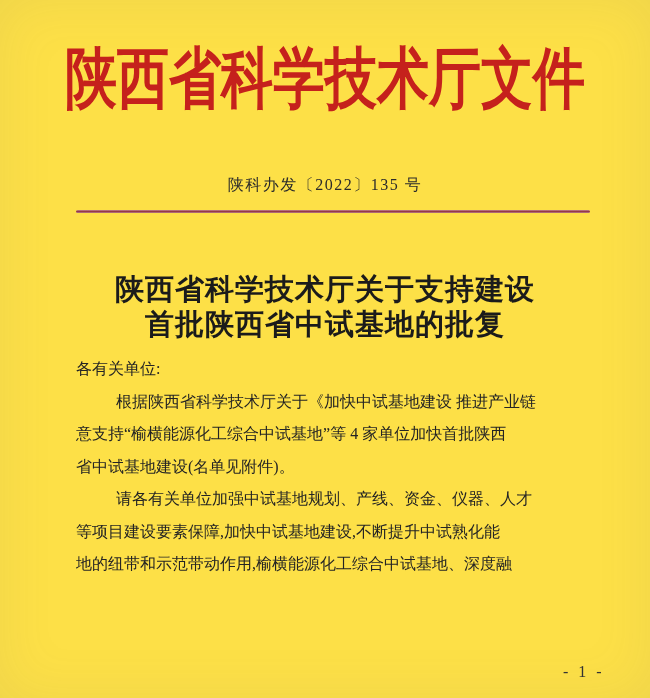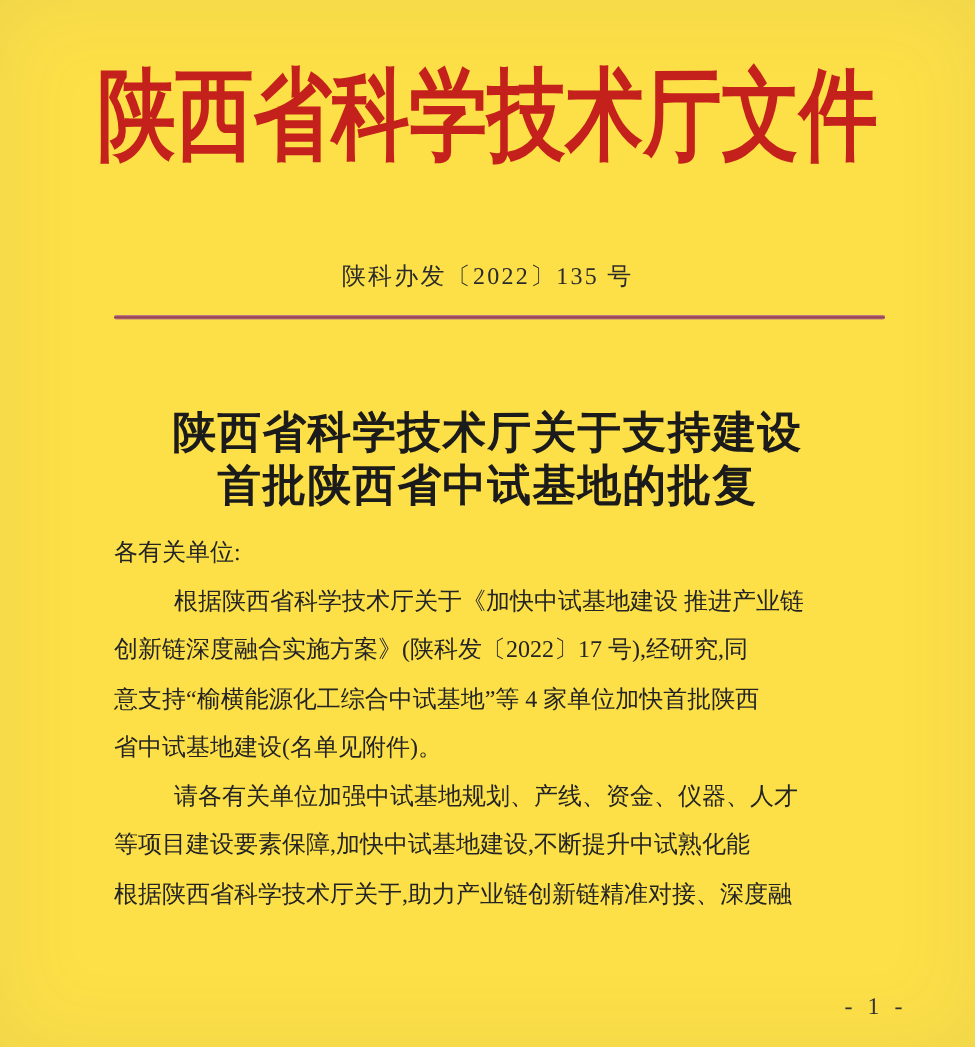--- a/index.html
+++ b/index.html
@@ -105,23 +105,22 @@
   <div class="red-divider"></div>
 
   <div class="doc-title">
     <div>陕西省科学技术厅关于支持建设</div>
     <div>首批陕西省中试基地的批复</div>
   </div>
 
   <div class="doc-body">
       <div class="body-line">各有关单位:</div>
       <div class="body-line indent">根据陕西省科学技术厅关于《加快中试基地建设 推进产业链</div>
-      <div class="body-line">创新链深度融合实施方案》(陕科发〔2022〕17 号),经研究,同</div>
       <div class="body-line">意支持“榆横能源化工综合中试基地”等 4 家单位加快首批陕西</div>
       <div class="body-line">省中试基地建设(名单见附件)。</div>
       <div class="body-line indent">请各有关单位加强中试基地规划、产线、资金、仪器、人才</div>
       <div class="body-line">等项目建设要素保障,加快中试基地建设,不断提升中试熟化能</div>
-      <div class="body-line">根据陕西省科学技术厅关于,助力产业链创新链精准对接、深度融</div>
+      <div class="body-line">地的纽带和示范带动作用,榆横能源化工综合中试基地、深度融</div>
     </div>
 
   <div class="page-footer">- 1 -</div>
 
 </div>
 
 </body></html>

